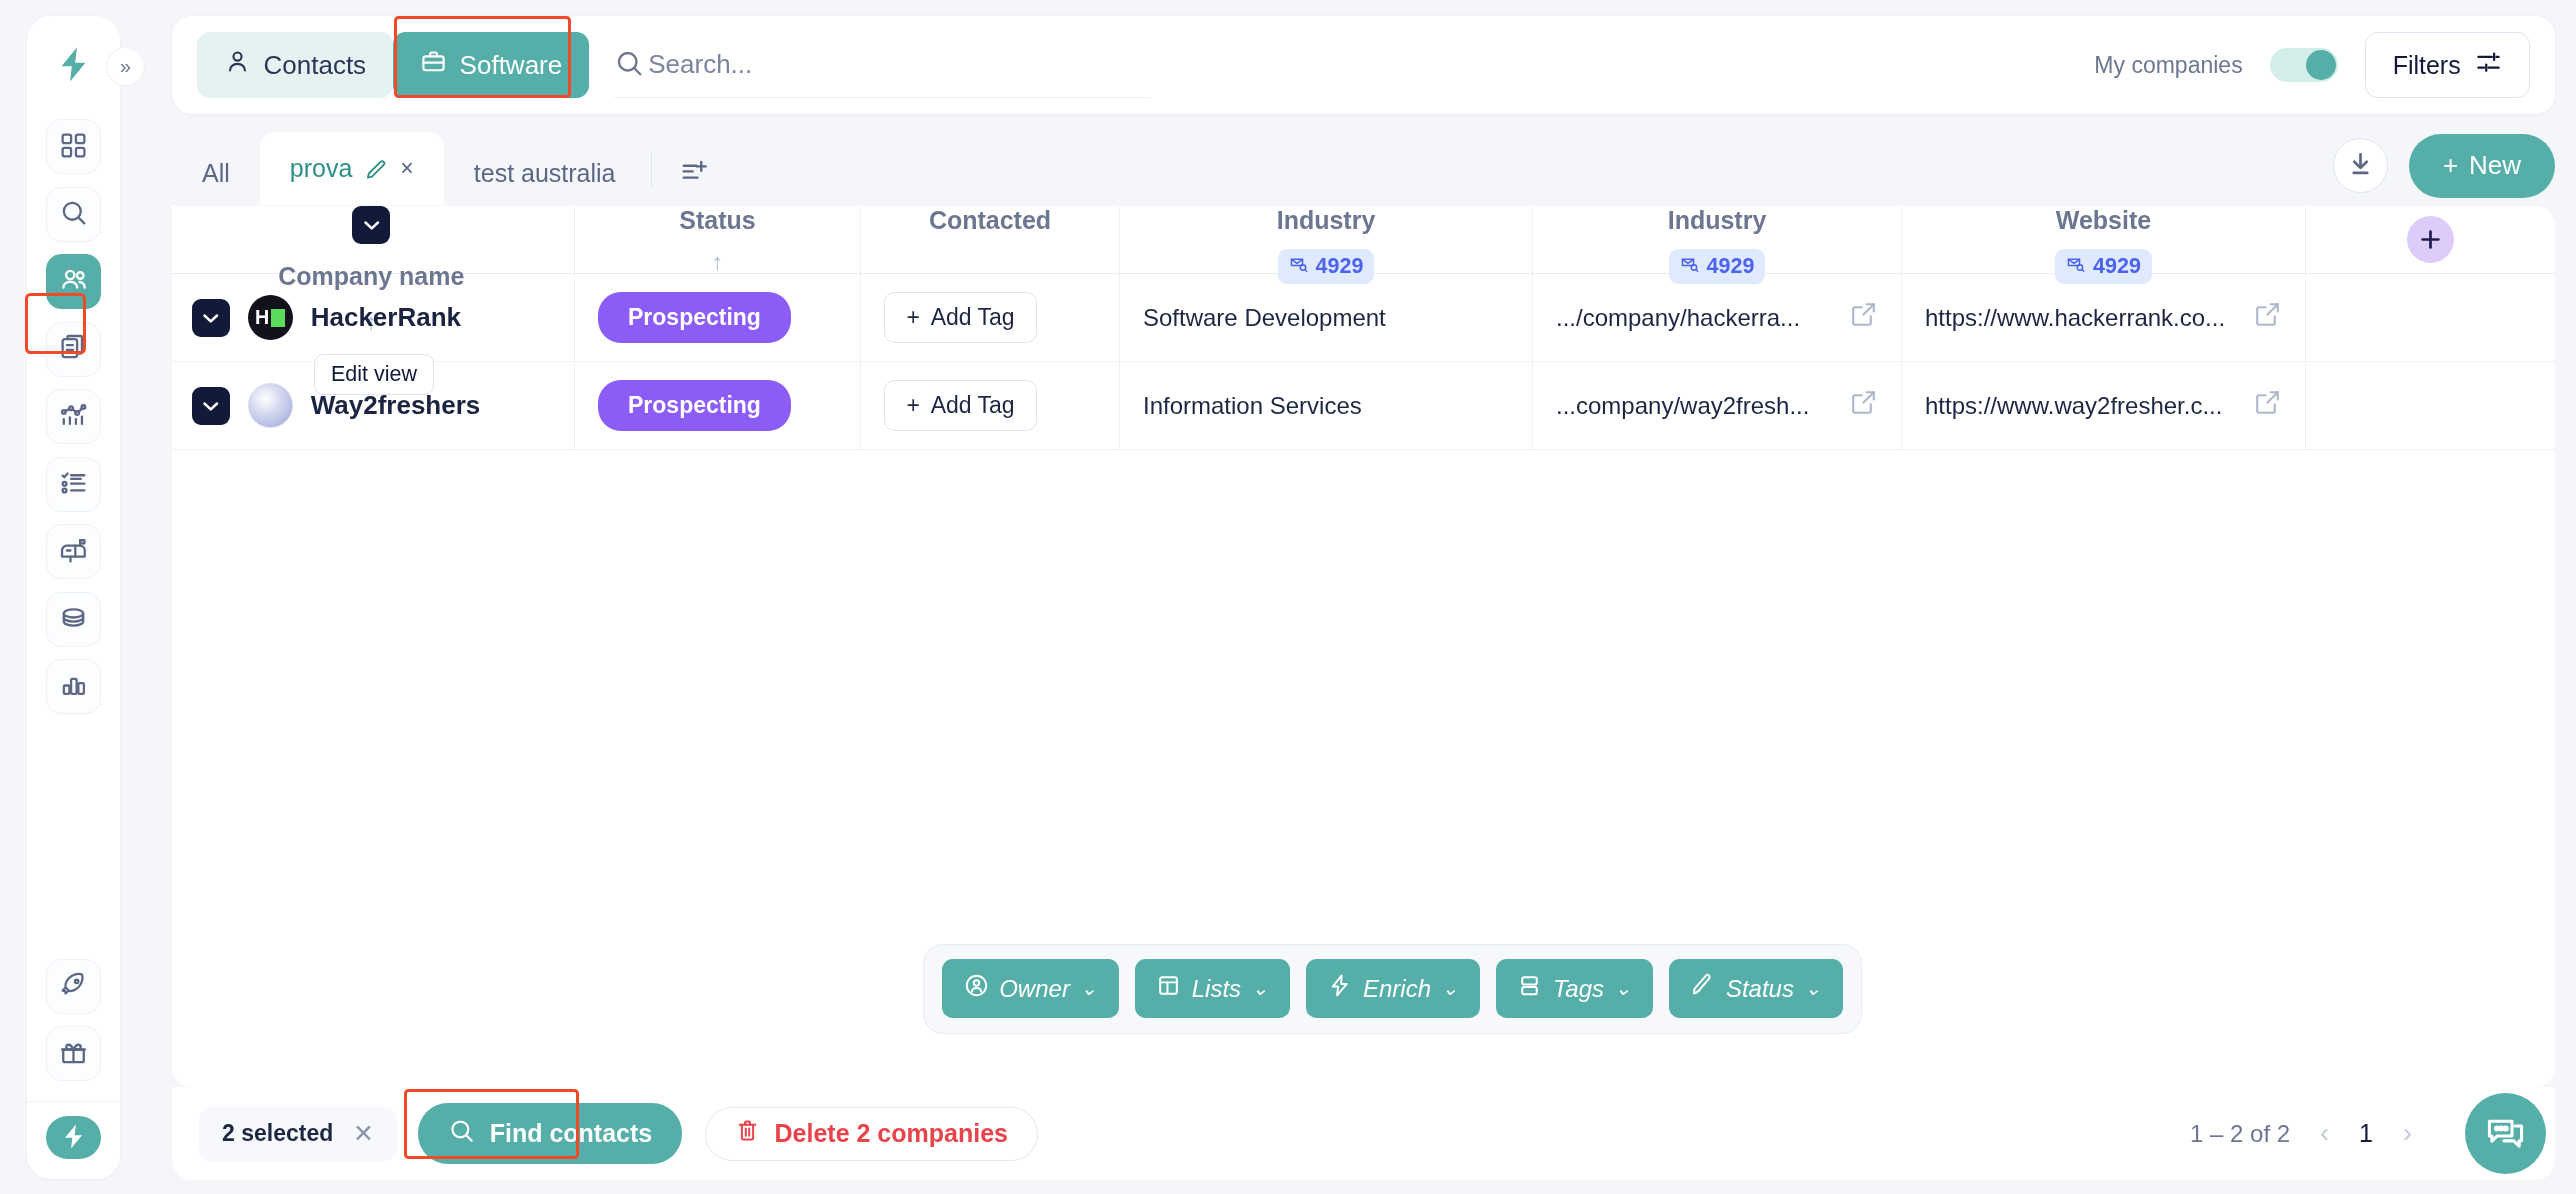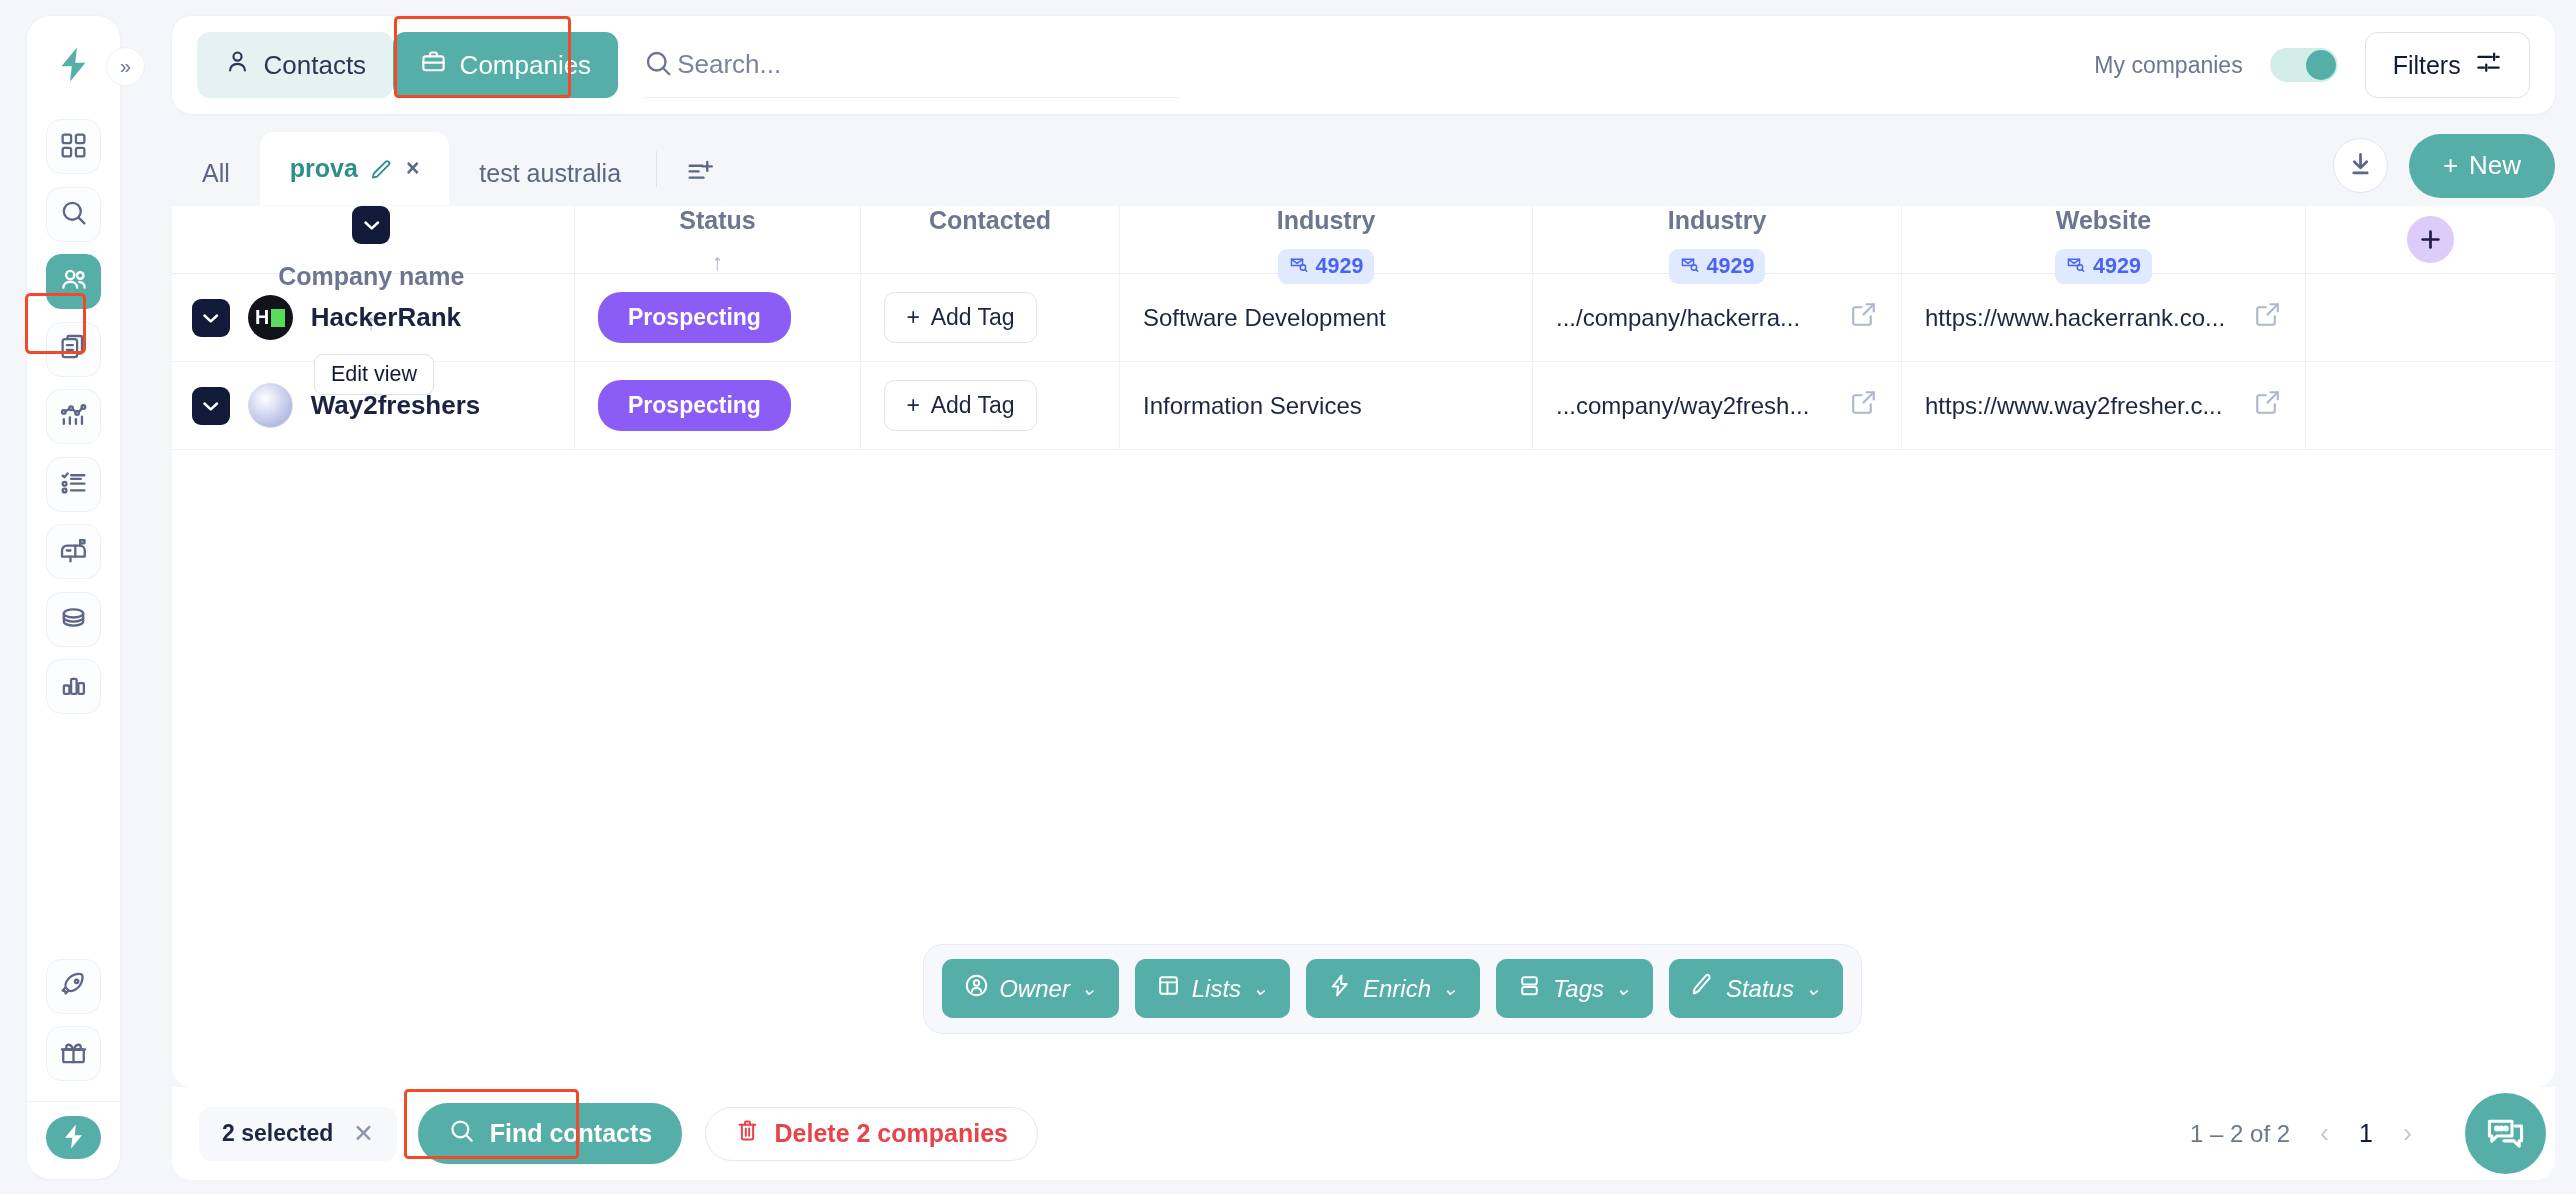--- a/index.html
+++ b/index.html
@@ -101,21 +101,21 @@
     display: flex; align-items: flex-end;
   }
   .vtab {
     display:flex; align-items:center; gap: 12.5px;
     height: 63px; padding: 0 30px; font-size: 25px; color:#5C6784;
     cursor:pointer; white-space:nowrap;
   }
   .vtab.active {
     background: #ffffff; color:#2E8F86;
     border-radius: 14.3px 14.3px 0 0; height: 73px;
-    font-weight: 700;
+    font-weight: 400;
   }
   .vtab .vt-ico { display:inline-flex; }
   .vtab .vt-ico svg { fill:none; stroke: currentColor; stroke-width:1.9; stroke-linecap:round; stroke-linejoin:round; }
   .vtab-close { color:#5C6784; font-size: 23px; }
   .vt-sep { width:0.9px; height:36px; background:#DEE3ED; margin: 0 5.4px; align-self:center; }
   #newview-btn { display:flex; align-items:center; height:63px; padding: 0 23px; cursor:pointer; }
   .vtabs-right { margin-left:auto; display:flex; align-items:center; gap: 21.5px; padding-bottom: 7.2px; }
   #download-btn {
     width: 55px; height:55px; border-radius:50%; background:#fff;
     border:0.9px solid #E1E5EF; display:flex; align-items:center; justify-content:center; cursor:pointer;
@@ -405,21 +405,21 @@
       <span>Contacts</span>
     </div>
     <div class="seg-item on">
       <span>
         <svg width="27" height="27" viewBox="0 0 24 24">
             <rect x="3" y="7.4" width="18" height="12.4" rx="2.2"></rect>
             <path d="M9 7.4V5.6a1.6 1.6 0 0 1 1.6-1.6h2.8A1.6 1.6 0 0 1 15 5.6v1.8"></path>
             <line x1="3" y1="13" x2="21" y2="13"></line>
           </svg>
       </span>
-      <span>Companies</span>
+      <span>Software</span>
     </div>
   </div>
 
   <div id="search-wrap">
     <span>
       <svg width="30" height="30" viewBox="0 0 24 24" fill="none" stroke="#6C7690" stroke-width="1.9" stroke-linecap="round">
           <circle cx="11" cy="11" r="7"></circle>
           <line x1="16.2" y1="16.2" x2="21" y2="21"></line>
         </svg>
     </span>

